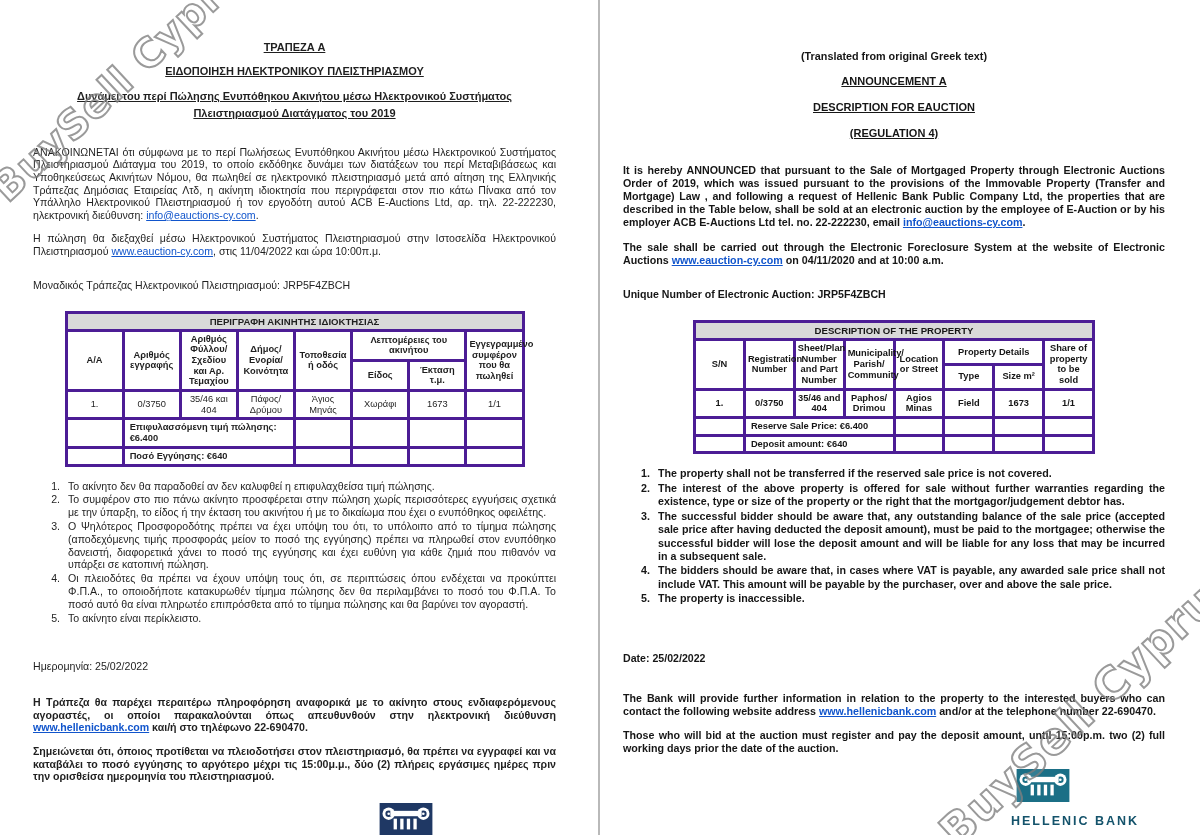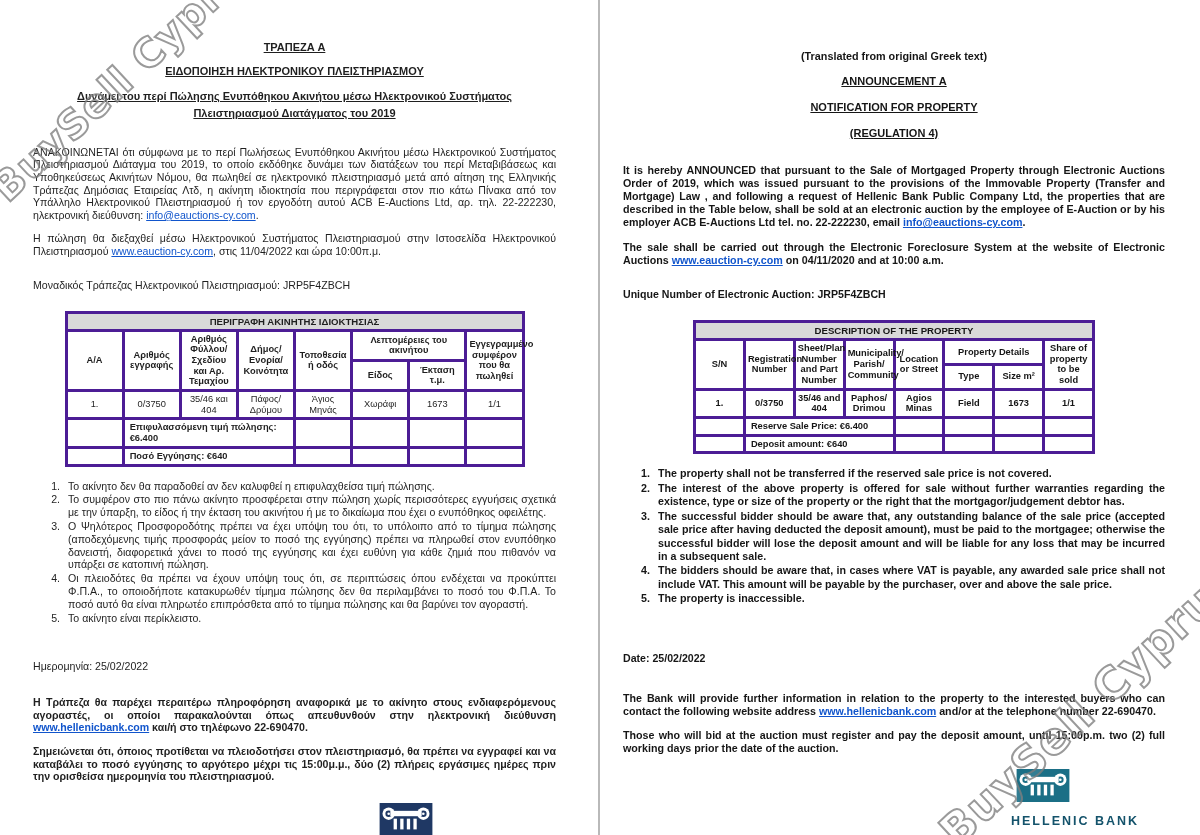--- a/index.html
+++ b/index.html
@@ -162,21 +162,21 @@
       <div class="logo-text">ΕΛΛΗΝΙΚΗ ΤΡΑΠΕΖΑ</div>
     </div>
   </div>
 
   <div class="divider"></div>
 
   <div class="page page-right">
     <div class="titles" style="margin-top:50px">
       <div class="title-sub plain-center">(Translated from original Greek text)</div>
       <div class="title-line" style="margin-top:12px">ANNOUNCEMENT A</div>
-      <div class="title-line" style="margin-top:11px">NOTIFICATION FOR PROPERTY</div>
+      <div class="title-line" style="margin-top:11px">DESCRIPTION FOR EAUCTION</div>
       <div class="title-line" style="margin-top:11px">(REGULATION 4)</div>
     </div>
 
     <p class="para para-first"><span>It is hereby ANNOUNCED that pursuant to the Sale of Mortgaged Property through Electronic Auctions Order of 2019, which was issued pursuant to the provisions of the Immovable Property (Transfer and Mortgage) Law , and following a request of Hellenic Bank Public Company Ltd, the properties that are described in the Table below, shall be sold at an electronic auction by the employee of E-Auction or by his employer ACB E-Auctions Ltd tel. no. 22-222230, email </span><a class="doclink">info@eauctions-cy.com</a><span>.</span></p>
 
     <p class="para"><span>The sale shall be carried out through the Electronic Foreclosure System at the website of Electronic Auctions </span><a class="doclink">www.eauction-cy.com</a><span> on 04/11/2020 and at 10:00 a.m.</span></p>
 
     <p class="unique">Unique Number of Electronic Auction: JRP5F4ZBCH</p>
 
     <table class="prop">

